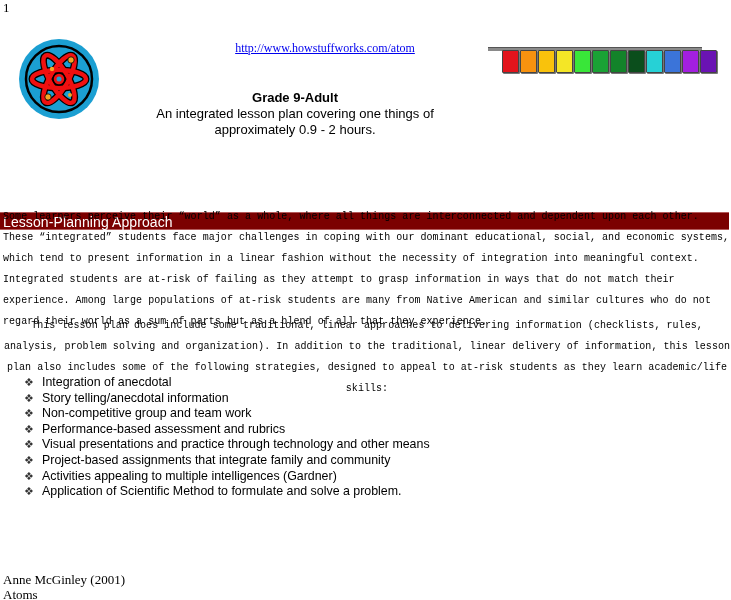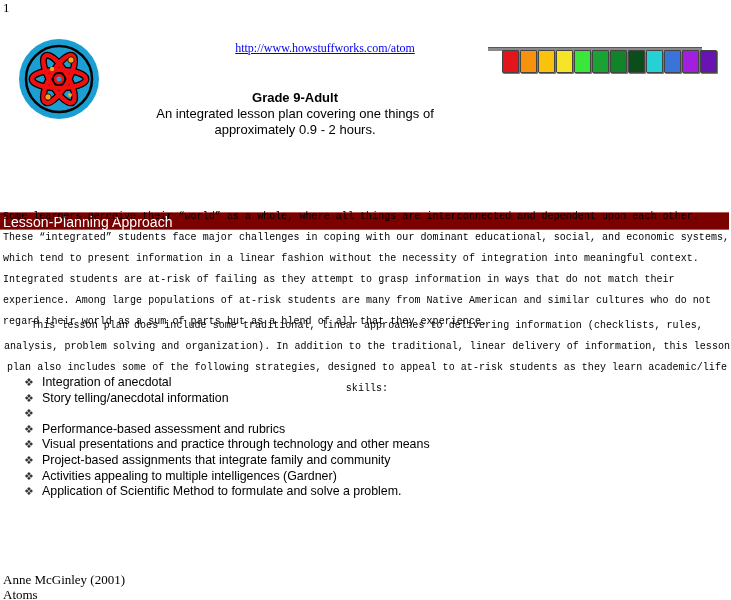--- a/index.html
+++ b/index.html
@@ -215,20 +215,21 @@
     <li>
       <span class="bullet-icon">❖</span>
       <span>Integration of anecdotal</span>
     </li>
     <li>
       <span class="bullet-icon">❖</span>
       <span>Story telling/anecdotal information</span>
     </li>
     <li>
       <span class="bullet-icon">❖</span>
+      <span>Non-competitive group and team work</span>
     </li>
     <li>
       <span class="bullet-icon">❖</span>
       <span>Performance-based assessment and rubrics</span>
     </li>
     <li>
       <span class="bullet-icon">❖</span>
       <span>Visual presentations and practice through technology and other means</span>
     </li>
     <li>

